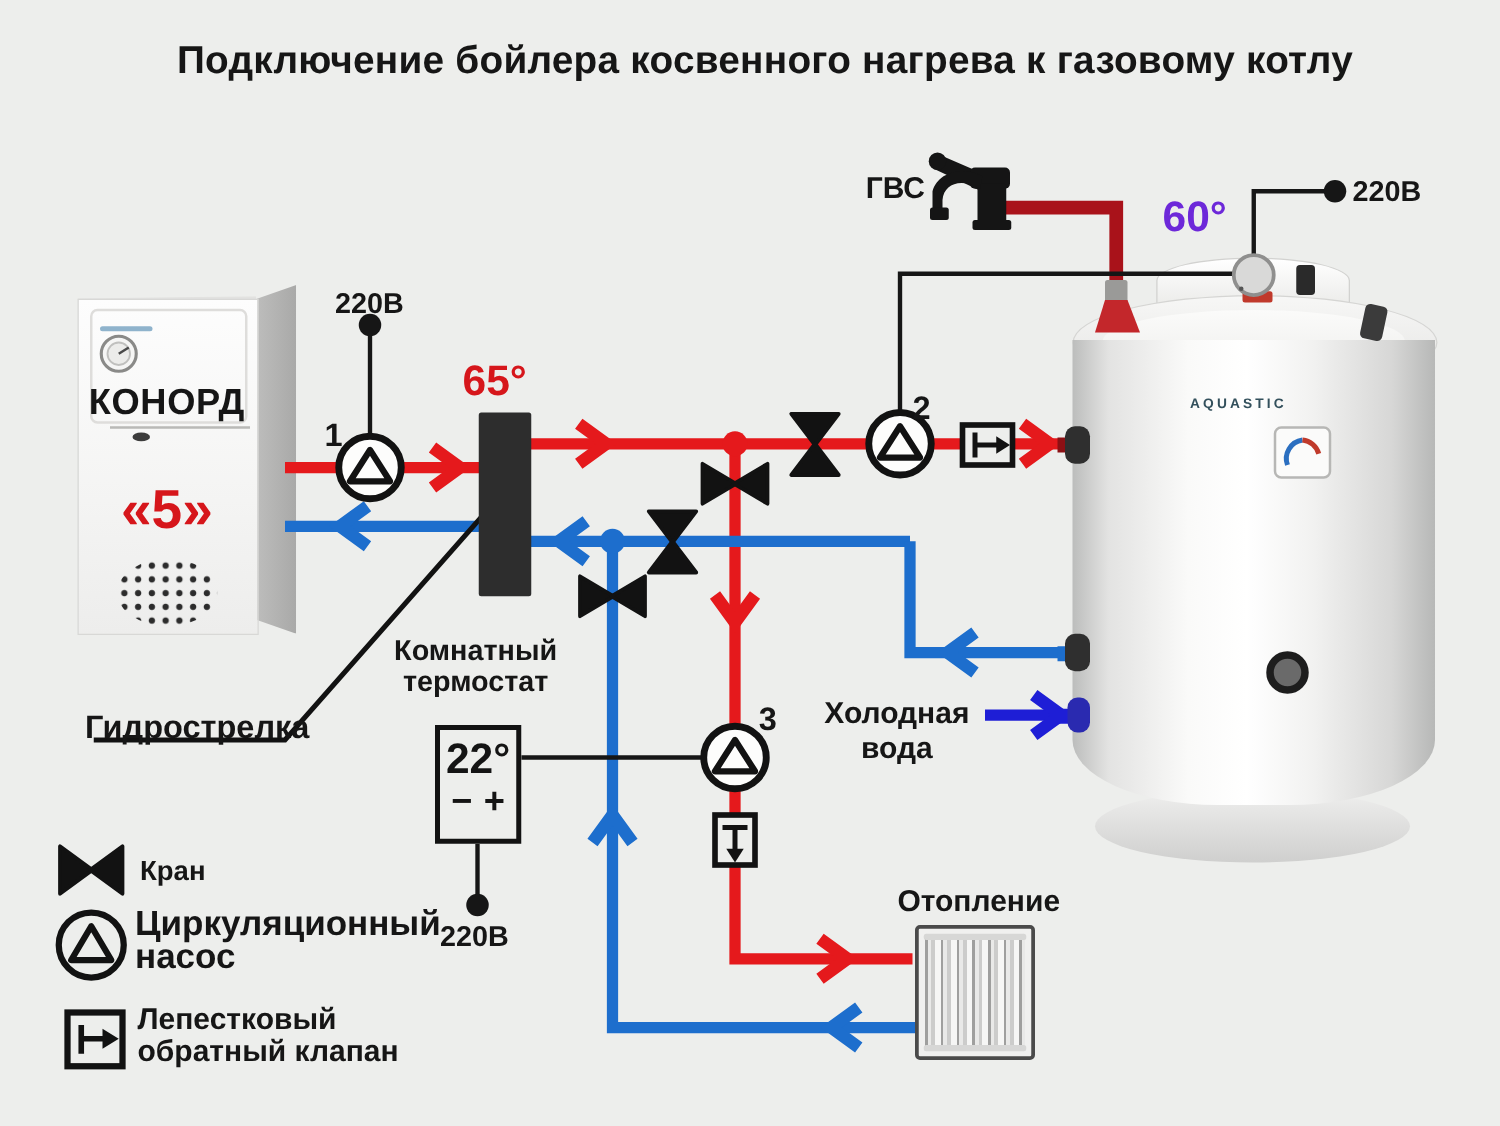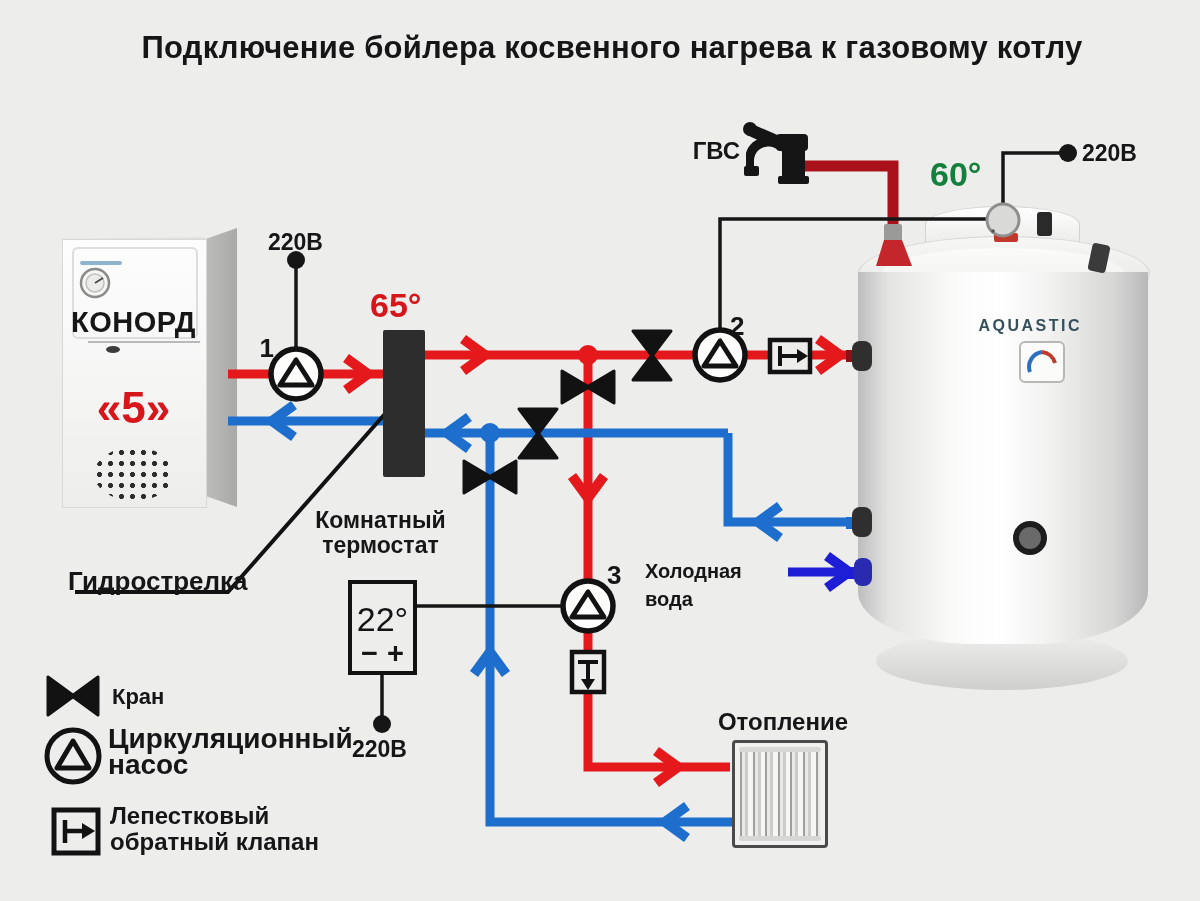--- a/index.html
+++ b/index.html
@@ -33,49 +33,49 @@
   .tk-fit2{left:1090px;top:244px;width:18px;height:28px;background:#3b3b3b;border-radius:4px;transform:rotate(12deg);z-index:3;}
   .tk-dome{left:858px;top:236px;width:290px;height:74px;border-radius:50%;
            background:linear-gradient(180deg,#f7f7f6,#e3e3e1);border:1px solid #d5d5d3;z-index:2;}
   .tk-dome2{left:882px;top:248px;width:242px;height:50px;border-radius:50%;
             background:linear-gradient(180deg,#fbfbfa,#eeeeec);z-index:2;}
   .tk-body{left:858px;top:272px;width:290px;height:372px;z-index:2;
            background:linear-gradient(90deg,#bcbdbc 0%,#e3e3e2 10%,#fafaf9 32%,#ffffff 48%,#f2f2f1 66%,#d7d7d6 88%,#b7b8b7 100%);
            border-radius:0 0 40% 40%/0 0 14% 14%;}
   .tk-skirt{left:876px;top:632px;width:252px;height:58px;border-radius:50%;
             background:linear-gradient(180deg,#efefee,#cfcfce);z-index:1;}
-  .tk-brand{left:952px;top:317px;width:130px;text-align:right;font-size:16px;font-weight:bold;
+  .tk-brand{left:952px;top:317px;width:130px;text-align:left;font-size:11px;font-weight:bold;
             letter-spacing:2.5px;color:#33505c;z-index:10;}
   .tk-name{left:915px;top:417px;width:140px;text-align:center;font-size:28px;z-index:10;}
   .tk-drain{left:1013px;top:521px;width:34px;height:34px;border-radius:50%;background:#6a6a6a;
             border:6px solid #1d1d1d;box-sizing:border-box;z-index:3;}
   
   .radiator{left:732px;top:740px;width:96px;height:108px;background:#f0f0ef;border:3px solid #4a4a4a;
             border-radius:4px;box-sizing:border-box;z-index:2;}
   .rad-fins{position:absolute;left:5px;top:6px;right:5px;bottom:6px;
             background:repeating-linear-gradient(90deg,#9f9f9e 0 2px,#e9e9e8 2px 5px,#cccccb 5px 8px,#f6f6f5 8px 12.6px);}
   .rad-bar-t{position:absolute;left:4px;right:4px;top:4px;height:5px;background:#d7d7d6;border-radius:2px;}
   .rad-bar-b{position:absolute;left:4px;right:4px;bottom:4px;height:5px;background:#d7d7d6;border-radius:2px;}
   
   .th-box{left:348px;top:580px;width:69px;height:95px;border:4px solid #121212;box-sizing:border-box;
           background:#edeeec;z-index:6;display:flex;flex-direction:column;align-items:center;}
-  .th-temp{font-size:34px;font-weight:normal;margin-top:16px;}
+  .th-temp{font-size:34px;font-weight:bold;margin-top:4px;}
   .th-row{display:flex;width:100%;justify-content:space-between;padding:0 9px;box-sizing:border-box;
           font-size:29px;font-weight:bold;margin-top:-2px;}
   
   .l-65{left:370px;top:286px;width:80px;font-size:34px;color:#d6161b;z-index:10;}
-  .l-60{left:930px;top:155px;width:80px;font-size:34px;color:#15803d;z-index:10;}
+  .l-60{left:930px;top:155px;width:80px;font-size:34px;color:#6d28d9;z-index:10;}
   .l-gvs{left:664px;top:137px;width:76px;text-align:right;font-size:24px;z-index:10;}
   .l-220-1{left:268px;top:229px;width:70px;font-size:23px;z-index:10;}
   .l-220-2{left:1082px;top:140px;width:70px;font-size:23px;z-index:10;}
   .l-220-3{left:352px;top:736px;width:70px;font-size:23px;z-index:10;}
   .l-n1{left:250px;top:333px;width:24px;text-align:right;font-size:26px;z-index:10;}
   .l-n2{left:730px;top:311px;width:24px;font-size:26px;z-index:10;}
   .l-n3{left:607px;top:560px;width:24px;font-size:26px;z-index:10;}
-  .l-cold{left:645px;top:557px;width:145px;font-size:20px;line-height:28px;z-index:10;}
+  .l-cold{left:645px;top:557px;width:145px;text-align:center;font-size:24px;line-height:28px;z-index:10;}
   .l-heat{left:703px;top:708px;width:160px;text-align:center;font-size:24px;z-index:10;}
   .l-hydro{left:68px;top:566px;width:220px;font-size:26px;z-index:10;}
   .l-thermo{left:308px;top:508px;width:145px;text-align:center;font-size:23px;line-height:25px;z-index:10;}
   .l-kran{left:112px;top:684px;width:120px;font-size:22px;z-index:10;}
   .l-pumpleg{left:108px;top:726px;width:215px;font-size:28px;line-height:26px;z-index:10;}
   .l-checkleg{left:110px;top:803px;width:220px;font-size:24px;line-height:26px;z-index:10;}
   svg.overlay{position:absolute;left:0;top:0;z-index:5;}
 </style>
 </head>
 <body>

